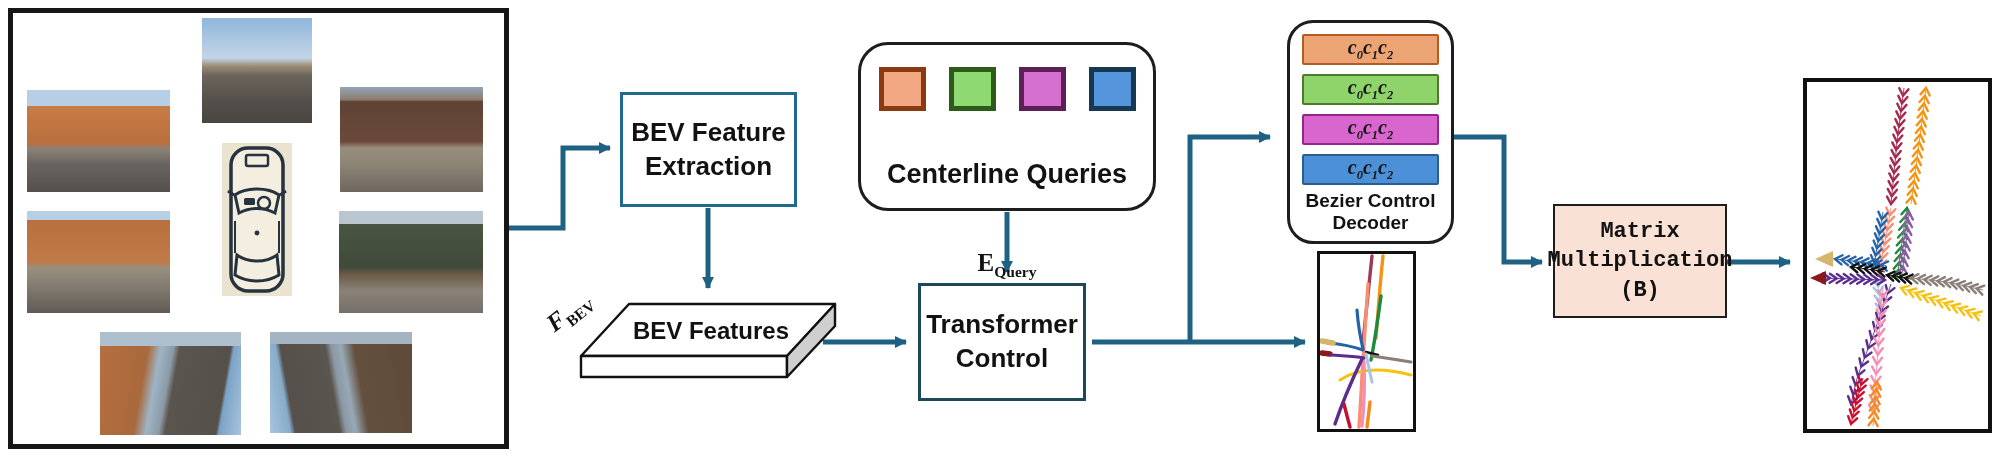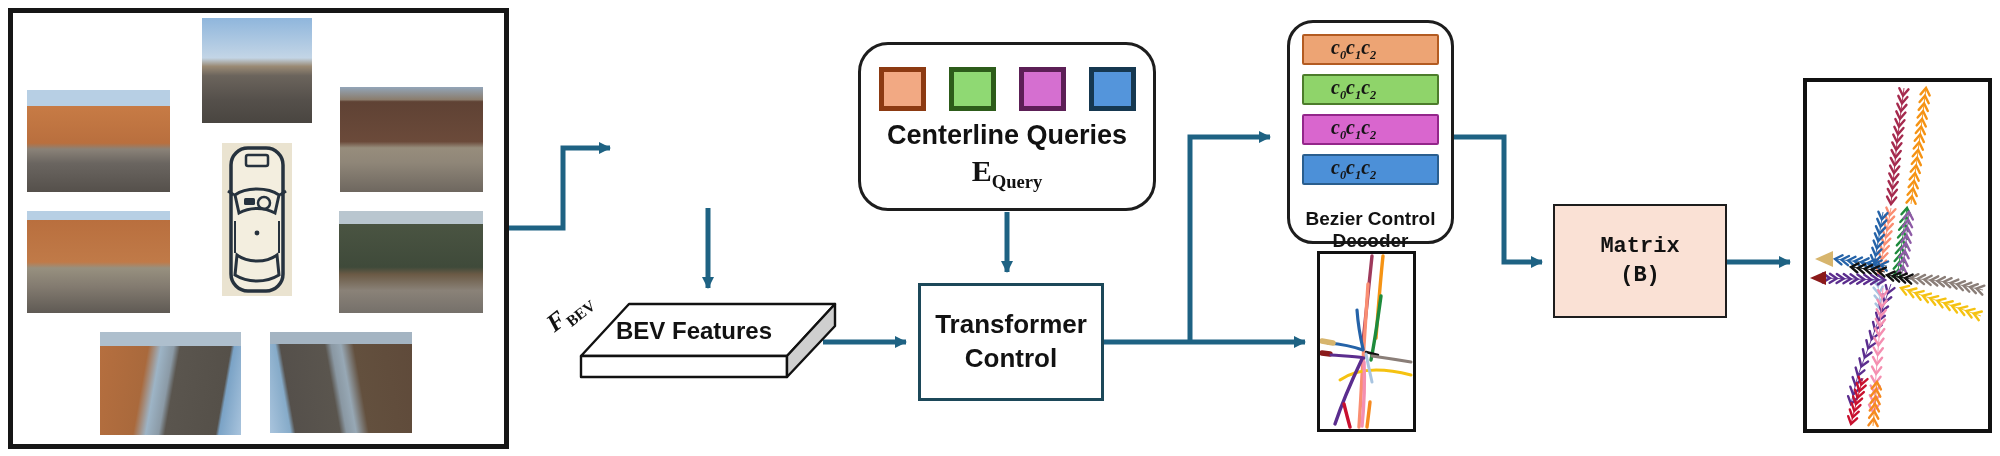--- a/index.html
+++ b/index.html
@@ -4,38 +4,38 @@
 <style>
   html,body{margin:0;padding:0;background:#fff;}
   #canvas{position:relative;width:2000px;height:456px;background:#fff;overflow:hidden;
           font-family:"Liberation Sans",sans-serif;color:#121212;}
   svg{display:block;}
   .abs{position:absolute;}
   
   .box{position:absolute;display:flex;flex-direction:column;align-items:center;justify-content:center;
        text-align:center;font-weight:bold;box-sizing:border-box;background:#fff;}
   #bev-extract{left:620px;top:92px;width:177px;height:115px;border:3px solid #1F6A8D;font-size:26px;line-height:1.28;}
-  #transformer{left:918px;top:283px;width:186px;height:118px;border:3px solid #1C4859;font-size:26px;line-height:1.3;}
-  #queries{left:858px;top:42px;width:298px;height:169px;border:3px solid #1d1d1d;border-radius:30px;justify-content:flex-start;}
+  #transformer{left:918px;top:283px;width:168px;height:118px;border:3px solid #1C4859;font-size:26px;line-height:1.3;}
+  #queries{left:858px;top:42px;width:298px;height:169px;border:3px solid #1d1d1d;border-radius:30px;justify-content:flex-start;gap:39px;}
   #query-squares{display:flex;gap:23px;margin-top:22px;}
   .qsq{width:47px;height:44px;box-sizing:border-box;border-style:solid;border-width:5px;}
   #queries .title{font-size:27px;margin-top:9px;}
-  .mathE{font-family:"Liberation Serif",serif;font-weight:bold;font-size:30px;margin-top:3px;}
+  .mathE{font-family:"Liberation Serif",serif;font-weight:bold;font-size:25px;margin-top:20px;}
   sub{font-size:62%;font-weight:bold;}
   #bezier{left:1287px;top:20px;width:167px;height:224px;border:3px solid #1d1d1d;border-radius:26px;justify-content:flex-start;}
   .brow{width:137px;height:31px;box-sizing:border-box;border:2px solid;border-radius:2px;
-        display:flex;align-items:center;justify-content:flex-start;padding:0 27px;margin-top:9px;
+        display:flex;align-items:center;justify-content:center;padding:0 27px;margin-top:9px;
         font-family:"Liberation Serif",serif;font-style:italic;font-weight:bold;font-size:20px;color:#151515;}
   .brow:first-child{margin-top:11px;}
-  #bezier .caption{font-size:19px;line-height:1.18;margin-top:23px;}
+  #bezier .caption{font-size:19px;line-height:1.18;margin-top:5px;}
   #matrix{left:1553px;top:204px;width:174px;height:114px;border:2.5px solid #1d1d1d;font-size:22px;line-height:1.32;}
   
   #fbev{left:530px;top:297px;width:80px;transform:rotate(-38deg);font-family:"Liberation Serif",serif;
         font-weight:bold;font-style:italic;font-size:25px;text-align:center;}
-  #bev-feat-label{left:599px;top:317px;width:190px;text-align:center;font-weight:bold;font-size:24px;}
+  #bev-feat-label{left:599px;top:317px;width:190px;text-align:right;font-weight:bold;font-size:24px;}
   
   #photo-box{left:8px;top:8px;width:501px;height:441px;border:5px solid #161616;box-sizing:border-box;background:#fff;}
   .ph{position:absolute;}
   .ph-front      {left:189px;top:5px;  width:110px;height:105px;
     background:linear-gradient(180deg,#8fb6dc 0%,#c3d5e6 38%,#9a8a74 46%,#6b645c 55%,#55504b 78%,#494540 100%);}
   .ph-frontleft  {left:14px; top:77px; width:143px;height:102px;
     background:linear-gradient(180deg,#b7cfe4 0%,#b7cfe4 16%,#c77b45 16%,#b96f3e 52%,#8a8278 58%,#6a6560 72%,#55504b 100%);}
   .ph-backleft   {left:14px; top:198px;width:143px;height:102px;
     background:linear-gradient(180deg,#b7cfe4 0%,#b7cfe4 9%,#b96f3e 9%,#c07a48 50%,#97907f 56%,#837b70 74%,#5f5a54 100%);}
   .ph-frontright {left:327px;top:74px; width:143px;height:105px;
@@ -97,20 +97,24 @@
       <path d="M13,52 C24,44 46,44 57,52 L53,70 C42,64 28,64 17,70 Z" fill="none" stroke="#26323E" stroke-width="3"></path>
       <circle cx="42" cy="60" r="6" fill="none" stroke="#26323E" stroke-width="2.5"></circle>
       <rect x="22" y="55" width="11" height="7" rx="1.5" fill="#26323E"></rect>
       <path d="M6,48 L12,52 M64,48 L58,52" stroke="#26323E" stroke-width="3"></path>
       <path d="M15,112 C26,120 44,120 55,112 L57,132 C44,140 26,140 13,132 Z" fill="none" stroke="#26323E" stroke-width="3"></path>
       <path d="M13,78 L13,110 M57,78 L57,110" stroke="#26323E" stroke-width="2"></path>
       <circle cx="35" cy="90" r="2.4" fill="#26323E"></circle>
     </svg>
   </div>
 
+  <div id="bev-extract" class="box">
+    <div>BEV Feature</div>
+    <div>Extraction</div>
+  </div>
 
   <div id="fbev" class="abs"><span>F</span><sub style="font-style:normal">BEV</sub></div>
   <div id="bev-feat-label" class="abs">BEV Features</div>
 
   <div id="queries" class="box">
     <div id="query-squares">
         <div class="qsq" style="background: rgb(242, 169, 131); border-color: rgb(140, 58, 18);"></div>
         <div class="qsq" style="background: rgb(143, 217, 115); border-color: rgb(45, 92, 26);"></div>
         <div class="qsq" style="background: rgb(213, 111, 208); border-color: rgb(92, 31, 86);"></div>
         <div class="qsq" style="background: rgb(84, 149, 219); border-color: rgb(22, 56, 80);"></div>
@@ -165,20 +169,21 @@
         <path d="M46,100 C48,110 50,119 52,128" stroke="#A8C4E0" stroke-width="3" fill="none" stroke-linecap="round"></path>
         <path d="M44,108 C45,130 44,152 42,172" stroke="#F48FB1" stroke-width="3.4" fill="none" stroke-linecap="round"></path>
         <path d="M42,105 C33,124 24,143 15,170" stroke="#5B2D8E" stroke-width="3.4" fill="none" stroke-linecap="round"></path>
         <path d="M24,150 C26,158 28,166 30,173" stroke="#C8102E" stroke-width="3.4" fill="none" stroke-linecap="round"></path>
         <path d="M50,148 C49,157 48,165 47,173" stroke="#F58A1F" stroke-width="3.4" fill="none" stroke-linecap="round"></path>
       </svg>
   </div>
 
   <div id="matrix" class="box" style="background: rgb(250, 225, 213); font-family: Liberation Mono, monospace;">
     <div>Matrix</div>
+    <div>Multiplication</div>
     <div>(B)</div>
   </div>
 
   <div id="map-large" class="mapframe">
     <svg id="map-large-svg" width="181" height="347" viewBox="0 0 181 347">
         <defs>
           <marker id="ch0" markerWidth="18" markerHeight="14" refX="0" refY="0" orient="auto" markerUnits="userSpaceOnUse" style="overflow: visible;">
             <path d="M-7,-4.6 L0,0 L-7,4.6" stroke="#A52A4E" stroke-width="2.4" fill="none" stroke-linecap="round"></path>
           </marker>
           <marker id="ch1" markerWidth="18" markerHeight="14" refX="0" refY="0" orient="auto" markerUnits="userSpaceOnUse" style="overflow: visible;">

